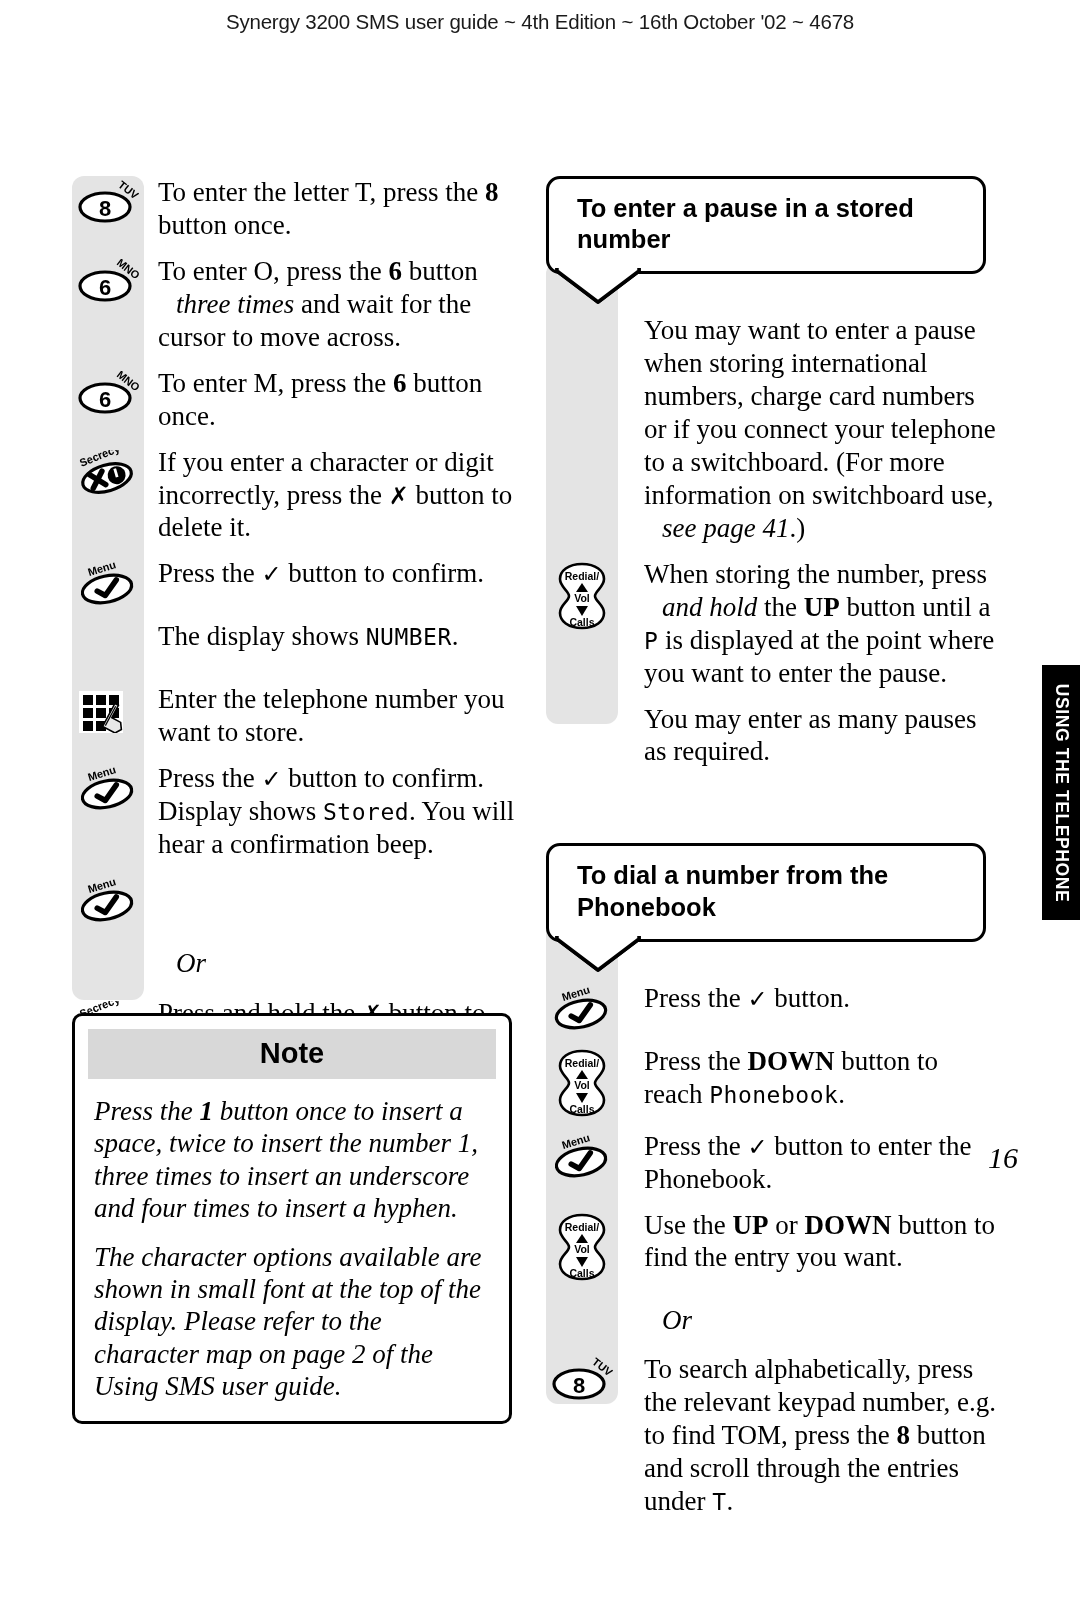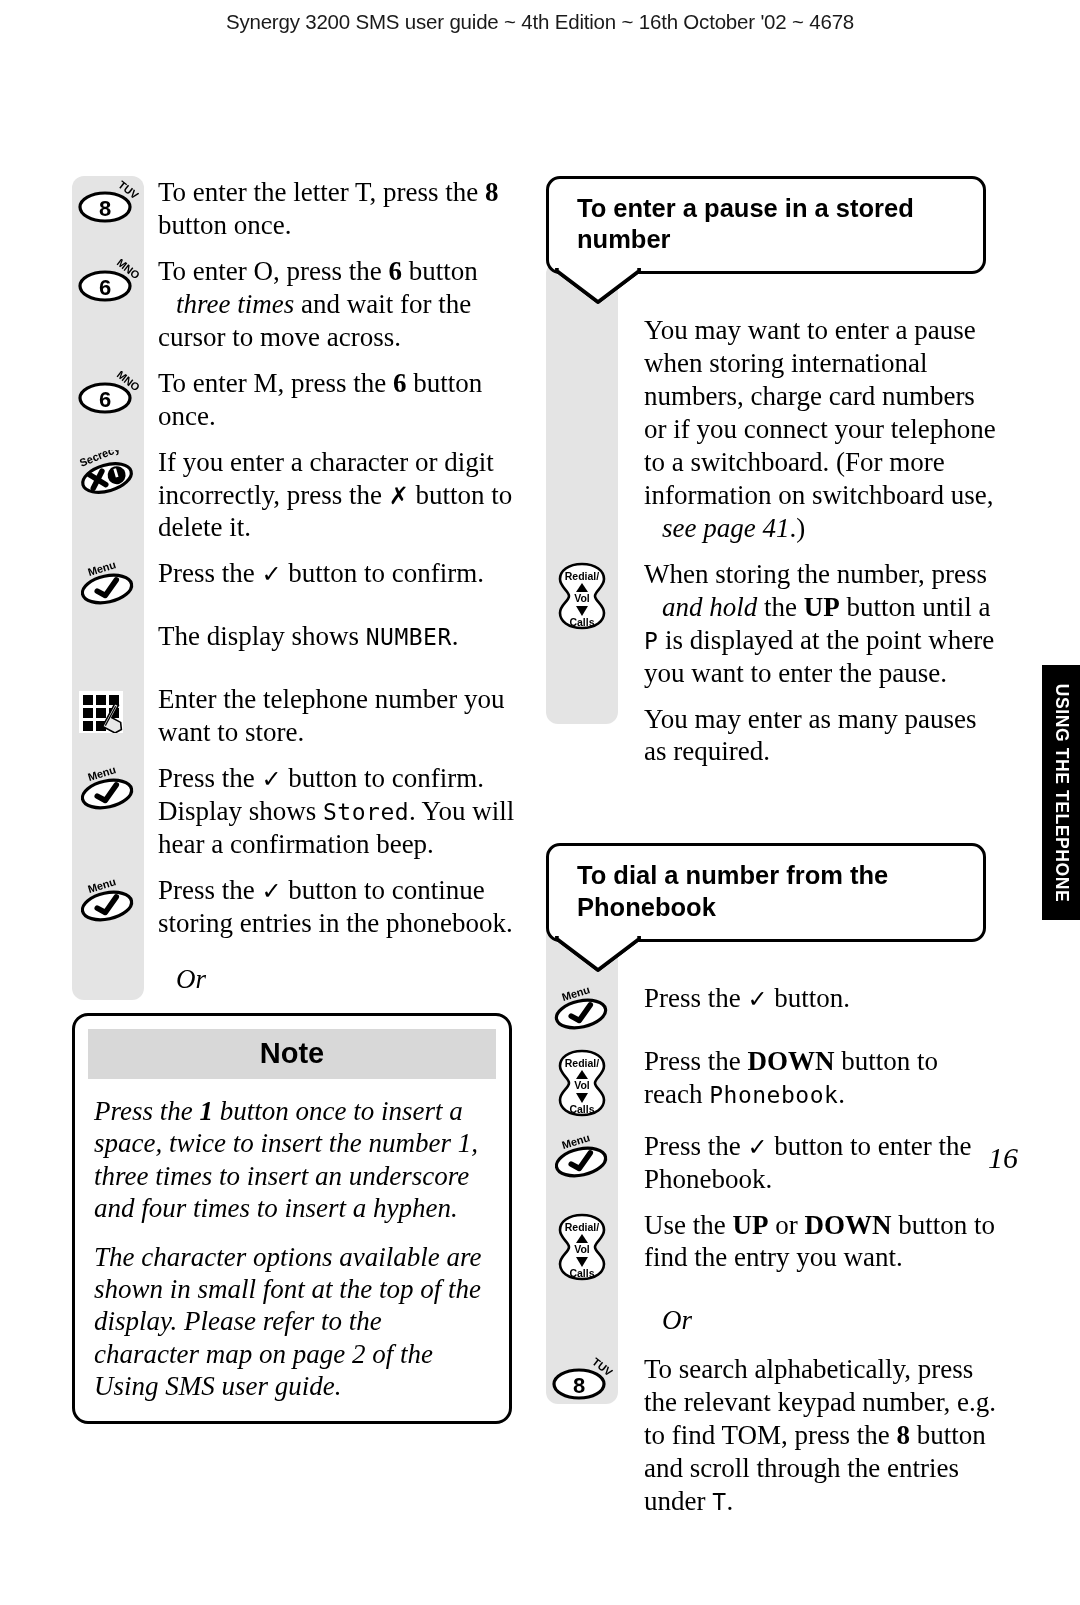--- a/index.html
+++ b/index.html
@@ -63,21 +63,21 @@
     font-weight:bold;font-size:25.5px;line-height:1.22;color:#000;
     z-index:3;
   }
   .balloon .tail{
     position:absolute;left:6px;bottom:-33px;width:86px;height:36px;
   }
 
   
   .note{
     position:absolute;left:72px;top:1013px;width:440px;
-    border:3.5px solid #000;border-radius:16px;background:#fff;
+    border:3.5px solid #000;border-radius:10px;background:#fff;
     box-sizing:border-box;padding:13px 13px 18px 13px;
   }
   .note-hd{
     background:#d8d8d8;text-align:center;
     font-family:"Liberation Sans",sans-serif;font-weight:bold;
     font-size:29px;padding:8px 0 9px 0;color:#000;
   }
   .note-p{
     font-style:italic;font-size:27px;line-height:1.2;margin:16px 6px 0 6px;color:#000;
   }
@@ -237,21 +237,20 @@
           <div class="key">
       <svg width="62" height="46" viewBox="0 0 62 46">
         <g transform="rotate(-12 30 28)">
           <ellipse cx="30" cy="28" rx="25" ry="13" fill="#fff" stroke="#000" stroke-width="3.2"></ellipse>
           <path d="M20 28 L27 34 L41 21" fill="none" stroke="#000" stroke-width="5.5" stroke-linecap="round" stroke-linejoin="round"></path>
         </g>
         <text x="26" y="11" font-family="Liberation Sans, sans-serif" font-size="11" font-weight="bold" text-anchor="middle" fill="#000" transform="rotate(-17 26 11)">Menu</text>
       </svg>
           </div>
         </div>
-      <div class="tx">Press the <span class="gl">✓</span> button to continue storing entries in the phonebook.</div>
     </div>
       <div class="sp"></div>
       <div class="step">
         <div class="ic"></div>
         <div class="tx orline"><i>Or</i></div>
       </div>
       <div class="sp"></div>
       <div class="step">
       <div class="ic">
           <div class="key">

